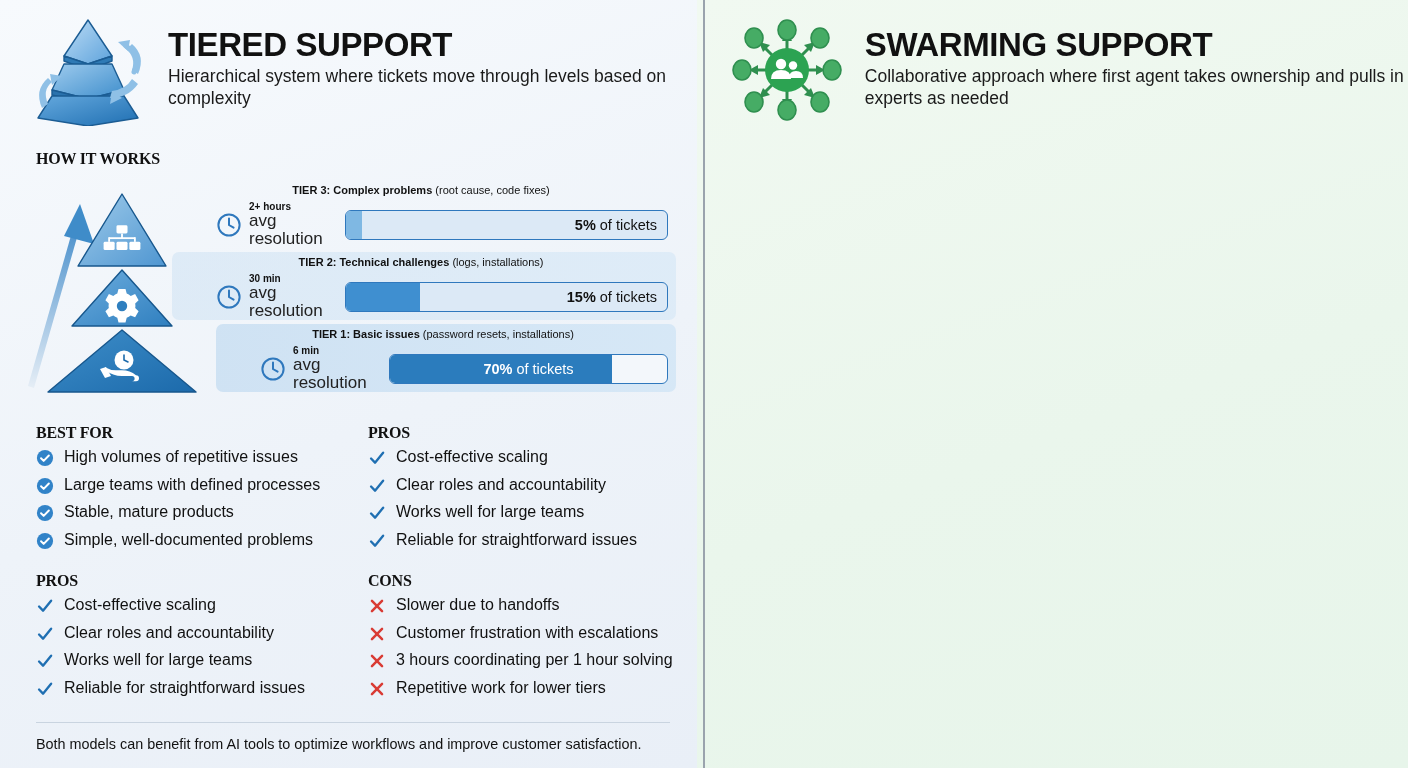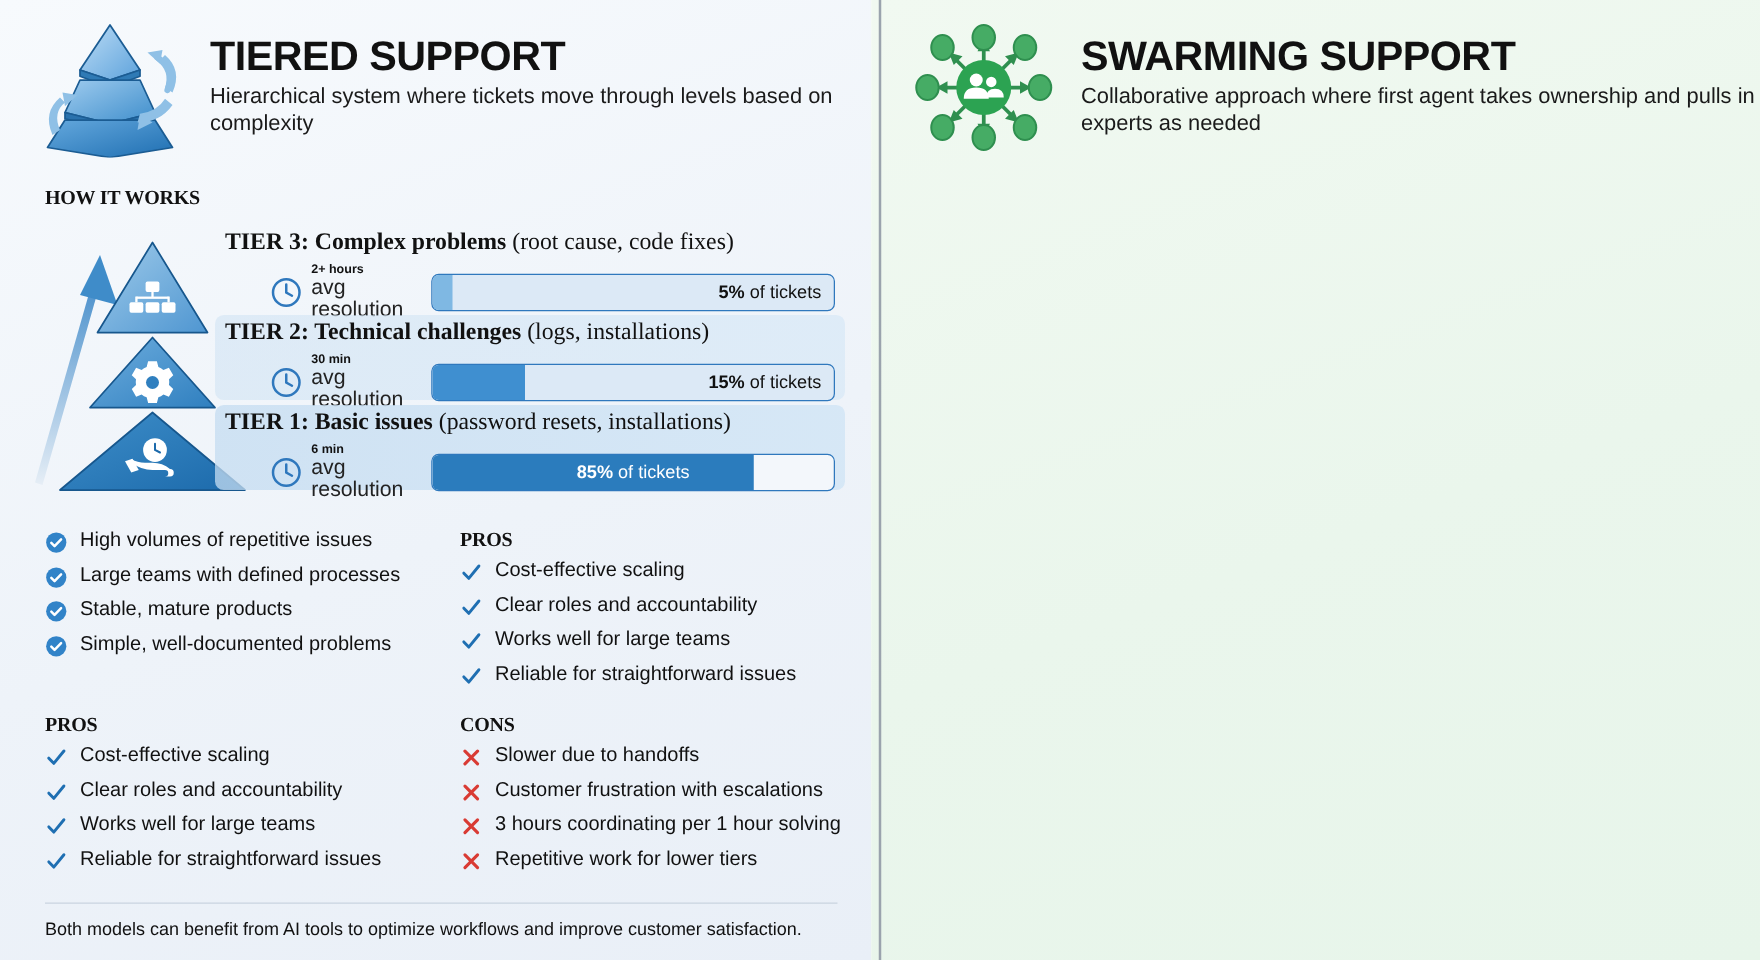--- a/index.html
+++ b/index.html
@@ -29,22 +29,22 @@
   
   .sec-h { font-size: 16px; font-weight: 800; color: #111; letter-spacing: -0.2px; font-family: Liberation Serif, serif; }
 
   
   .how-left { position: absolute; left: 36px; top: 150px; }
   .pyramid-wrap { position: absolute; left: 20px; top: 182px; width: 200px; height: 215px; }
   .tierrows { position: absolute; left: 172px; top: 180px; width: 504px; }
 
   .tierrow { position: relative; height: 68px; margin-bottom: 4px; border-radius: 7px; padding: 4px 8px 0 8px; }
   .tierrow.band1 { background: linear-gradient(90deg, rgba(206,226,243,.55), rgba(219,234,247,.85)); }
-  .tierrow.band2 { background: linear-gradient(90deg, rgba(196,220,241,.75), rgba(213,231,246,.95)); }
-  .tier-title { font-size: 19px; color: #111; text-align: left; padding-right: 6px; line-height: 1.1; font-family: Liberation Serif, serif; }
+  .tierrow.band2 { background: linear-gradient(90deg, rgba(196,220,241,.75), rgba(213,231,246,.95)); margin-left: 44px; }
+  .tier-title { font-size: 11px; color: #111; text-align: center; padding-right: 6px; line-height: 1.1; }
   .tier-title b { font-weight: 800; }
   .tier-body { display: flex; align-items: center; margin-top: 6px; }
   .clock { flex: 0 0 26px; width: 26px; height: 26px; margin-left: 36px; }
   .tier-time { margin-left: 7px; width: 92px; line-height: 1.04; }
   .tier-time .big { font-size: 10px; font-weight: 800; color: #111; }
   .tier-time .small { font-size: 17px; color: #222; font-weight: 400; }
   .bar { position: relative; flex: 1 1 auto; height: 30px; border-radius: 6px;
          border: 1.4px solid #2f78bd; background: #dce9f6; overflow: hidden; margin-left: 4px; }
   .bar .fill { position: absolute; left: 0; top: 0; bottom: 0; }
   .bar .lab { position: absolute; right: 10px; top: 0; bottom: 0; display: flex; align-items: center;
@@ -238,31 +238,32 @@
               <path d="M13 6.5 V13 L17.6 15.6" fill="none" stroke="#2f78bd" stroke-width="2" stroke-linecap="round"></path>
             </svg>
           </span>
           <div class="tier-time">
             <div class="big">6 min</div>
             <div class="small">avg resolution</div>
           </div>
           <div class="bar t1" style="background:#f3f7fb">
             <div class="fill" style="width:80%;background:#2b7cbd"></div>
             <div class="lab">
-              <b>85%</b>
+              <b>70%</b>
               <span>of tickets</span>
             </div>
           </div>
         </div>
       </div>
 
     </div>
 
     <div class="lists">
       <div class="lblock">
+        <h3 class="sec-h">BEST FOR</h3>
         <ul class="items" id="L-bestfor">
             <li>
               <span class="mk"><svg viewBox="0 0 20 20" width="18" height="18">
                   <circle cx="10" cy="10" r="9" fill="#3183c8"></circle>
                   <path d="M5.6 10.3 l2.9 2.9 l5.8 -6" fill="none" stroke="#fff" stroke-width="2.2" stroke-linecap="round" stroke-linejoin="round"></path>
                 </svg></span>
               <span>High volumes of repetitive issues</span>
             </li>
             <li>
               <span class="mk"><svg viewBox="0 0 20 20" width="18" height="18">

